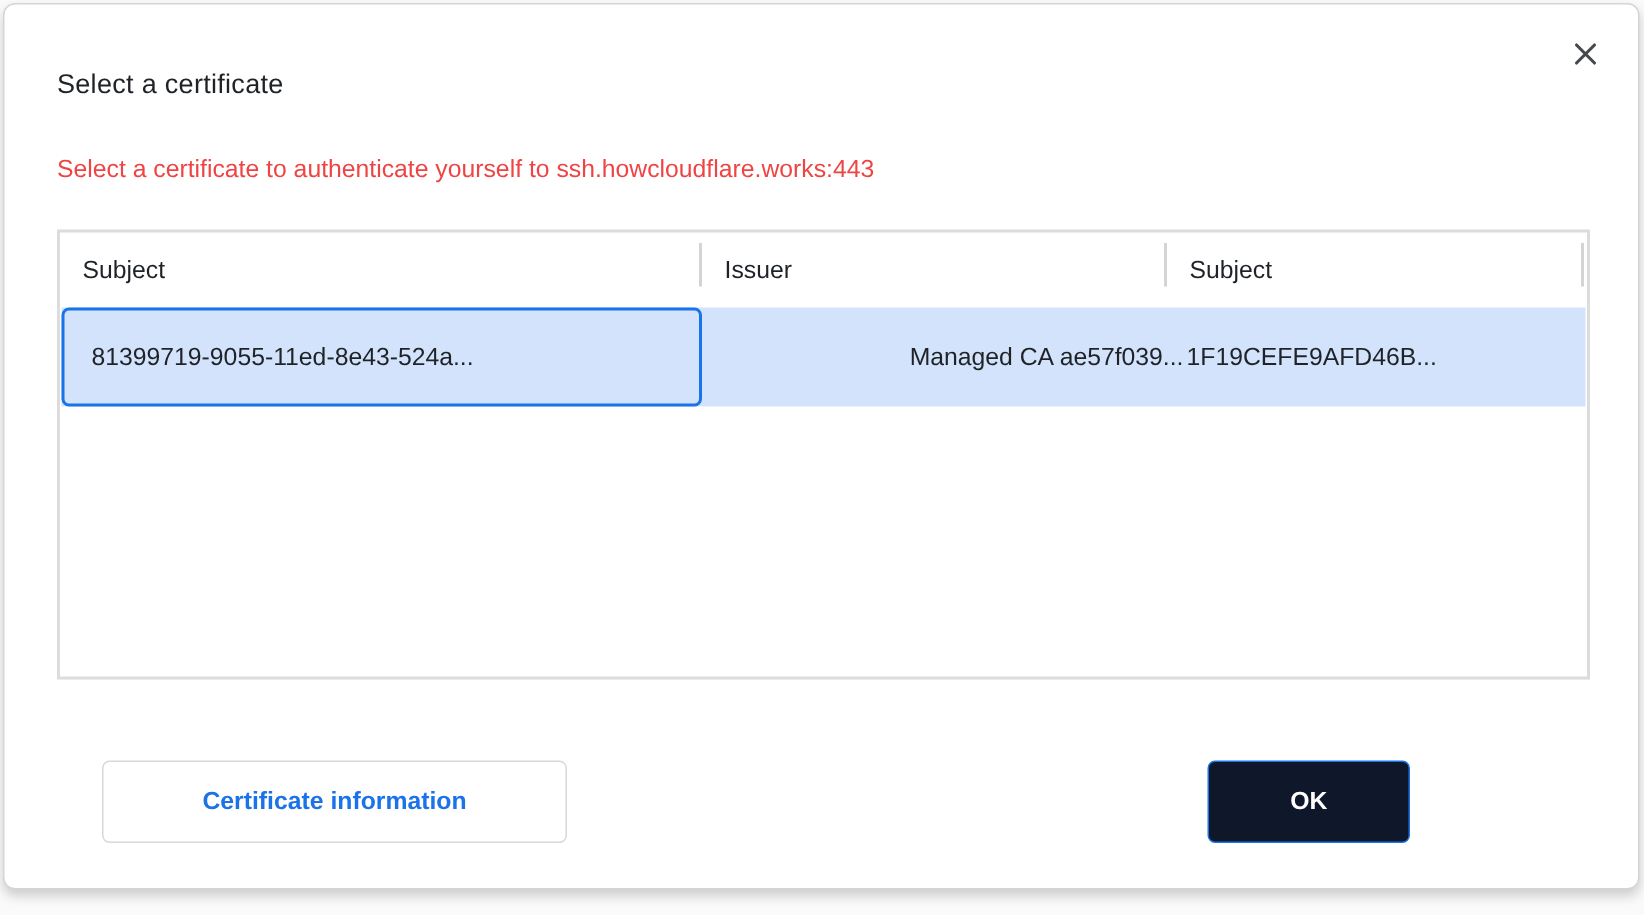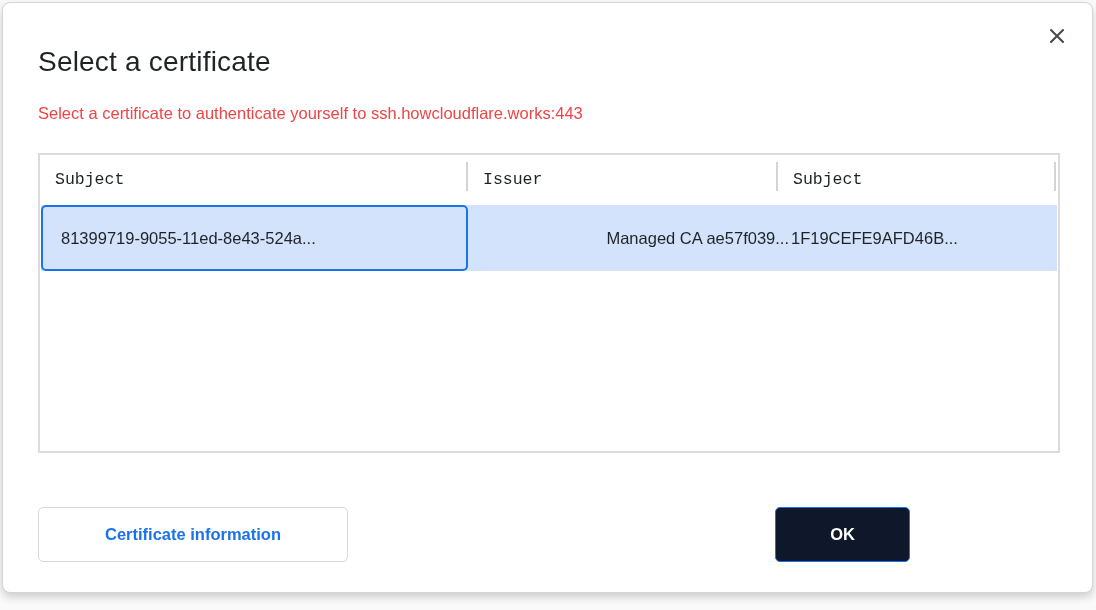--- a/index.html
+++ b/index.html
@@ -12,35 +12,35 @@
     box-shadow:0 4px 8px rgba(0,0,0,0.18);
   }
 
   .close-btn {
     position:absolute; top:20px; right:22px; width:26px; height:26px;
     display:flex; align-items:center; justify-content:center; cursor:pointer;
   }
 
   .title {
     position:absolute; left:35px; top:43px;
-    font-size:28px; font-weight:400; color:#1f2328; letter-spacing:0.2px;
+    font-size:18px; font-weight:400; color:#1f2328; letter-spacing:0.2px;
   }
   .subtitle {
     position:absolute; left:35px; top:101px;
     font-size:16.5px; font-weight:400; color:#ef4444;
   }
 
   .cert-table {
     position:absolute; left:35px; top:150px; width:1022px; height:300px;
     border:2px solid #dcdcdc; background:#fff;
   }
   .thead { position:relative; height:50px; }
   .th {
     position:absolute; top:0; height:66px; line-height:50px;
-    font-size:16.5px; color:#1f2328; white-space:nowrap;font-family:Liberation Mono, monospace;
+    font-size:16.5px; color:#1f2328; white-space:nowrap;
   }
   .th-subject { left:15px; }
   .th-issuer  { left:443px; }
   .th-serial  { left:753px; }
   .col-div { position:absolute; top:7px; width:2px; height:29px; background:#d4d4d4; }
   .cd1 { left:426px; }
   .cd2 { left:736px; }
   .cd3 { left:1014px; }
 
   .row {
@@ -58,20 +58,21 @@
   .cell-subject { left:20px; width:400px; }
   .cell-issuer  { left:463px; width:285px;text-align:right; }
   .cell-serial  { left:750px; width:260px; }
 
   .btn {
     position:absolute; top:504px; height:55px;
     display:flex; align-items:center; justify-content:center;
     border-radius:5px; font-size:16.5px; font-weight:bold; cursor:pointer;
     background:#fff; border:1px solid #d8d8d8; color:#1a73e8;
     font-family:"Liberation Sans", sans-serif;
+    margin-left:30px;
   }
   .btn-cert   { left:35px;  width:310px; }
   .btn-ok     { left:772px; width:135px; background:#0f172a; border:1px solid #1a73e8; color:#fff; }
   .btn-cancel { left:924px; width:133px; }
 </style>
 </head>
 <body>
 
 <div class="dialog">
 

